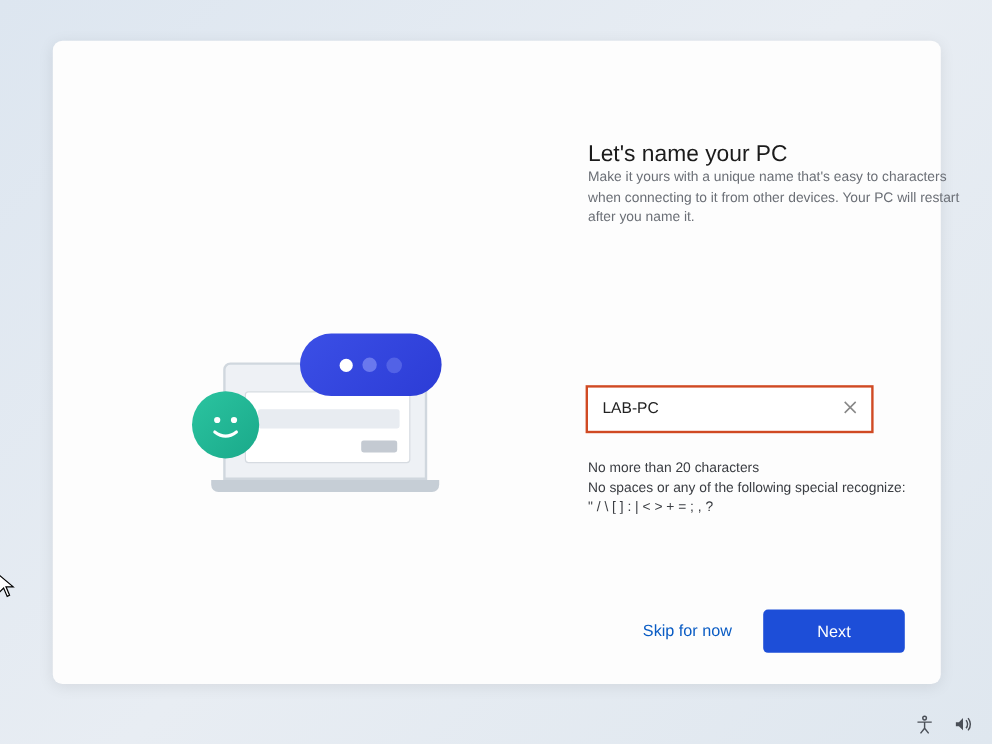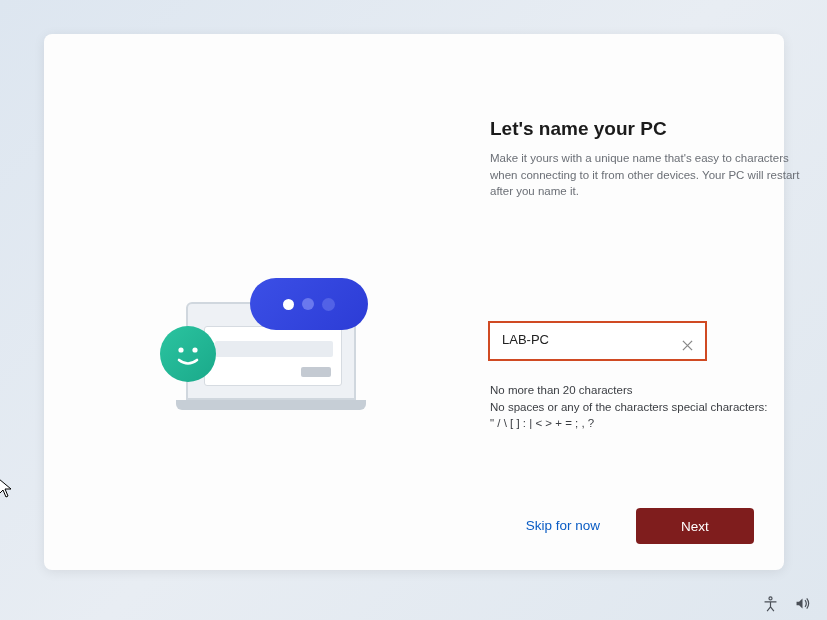--- a/index.html
+++ b/index.html
@@ -21,23 +21,22 @@
     padding: 0;
   }
   .content {
     position: absolute;
     left: 446px;
     top: 84px;
     width: 315px;
   }
   .title {
     font-size: 19px;
-    font-weight: 700;
+    font-weight: 400;
     color: #1b1b1b;
-    margin-bottom: 10px;
   }
   .subtitle {
     font-size: 11.5px;
     line-height: 1.45;
     color: #6b6f76;
   }
   .illustration {
     position: absolute;
     left: 110px;
     top: 240px;
@@ -116,26 +115,26 @@
     height: 56px;
     background: linear-gradient(135deg, #2bc4a0 0%, #1aa98a 100%);
     border-radius: 50%;
   }
   .face svg { position:absolute; left:0; top:0; width:100%; height:100%; }
 
   .input-wrap {
     position: absolute;
     left: 444px;
     top: 287px;
-    width: 219px;
+    width: 240px;
     height: 40px;
     border: 2.5px solid #d04a23;
     background: #ffffff;
     display: flex;
-    align-items: flex-end;
+    align-items: center;
     padding: 0 8px 4px 12px;
   }
   .pcname-input {
     flex: 1;
     border: none;
     outline: none;
     font-size: 13px;
     color: #222;
     background: transparent;
     height: 100%;
@@ -153,37 +152,37 @@
     left: 446px;
     top: 348px;
     width: 300px;
     font-size: 11.5px;
     color: #3a3d42;
     line-height: 1.45;
   }
 
   .skip-btn {
     position: absolute;
-    right: 170px;
+    right: 160px;
     bottom: 28px;
     height: 34px;
     padding: 0 14px;
     background: transparent;
     border: none;
     color: #0a5cc4;
     font-size: 13.5px;
     cursor: pointer;
   }
   .next-btn {
     position: absolute;
     right: 30px;
     bottom: 26px;
     width: 118px;
     height: 36px;
-    background: #7f1d1d;
+    background: #1d4ed8;
     border: none;
     color: #ffffff;
     font-size: 13.5px;
     border-radius: 4px;
     cursor: pointer;
   }
 
   .tray {
     position: absolute;
     right: 16px;
@@ -241,21 +240,21 @@
     <input class="pcname-input" type="text" value="LAB-PC" style="">
     <div class="clear-btn">
       <svg viewBox="0 0 12 12" width="11" height="11">
         <path d="M1 1 L11 11 M11 1 L1 11" stroke="#888" stroke-width="1.4"></path>
       </svg>
     </div>
   </div>
 
   <div class="rules">
     <div>No more than 20 characters</div>
-    <div>No spaces or any of the characters special characters:</div>
+    <div>No spaces or any of the following special recognize:</div>
     <div>" / \ [ ] : | &lt; &gt; + = ; , ?</div>
   </div>
 
   <button class="skip-btn">Skip for now</button>
   <button class="next-btn">Next</button>
 </div>
 
 <div class="tray">
   <div class="tray-icon">
     <svg viewBox="0 0 20 20">

